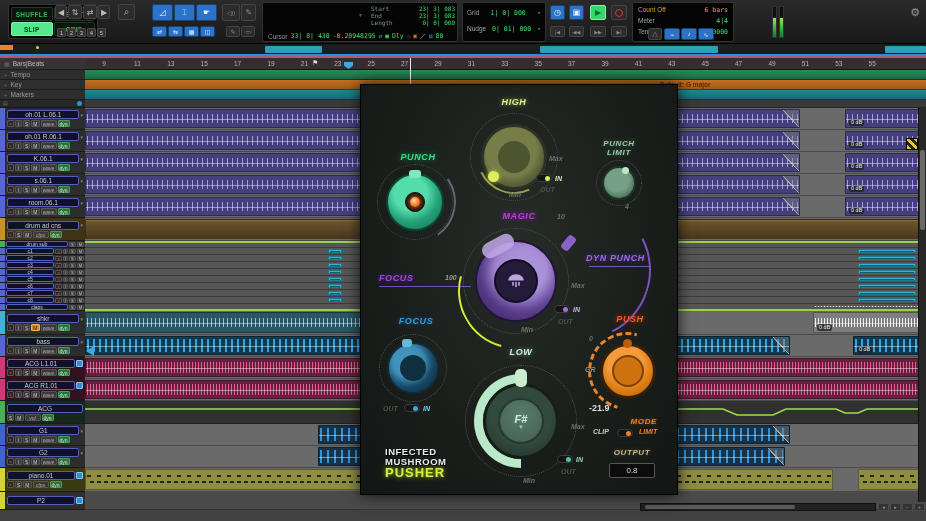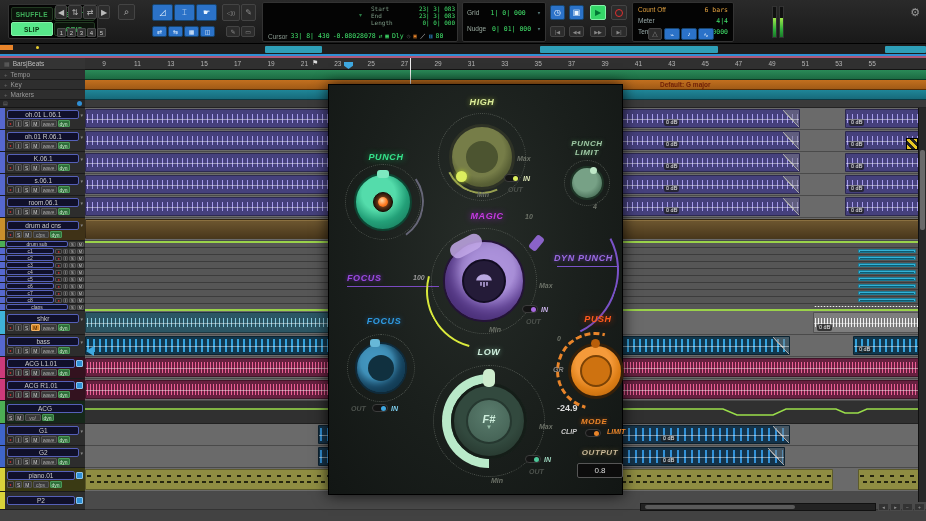--- a/index.html
+++ b/index.html
@@ -149,21 +149,21 @@
   #hsb i{position:absolute;left:4px;top:1px;width:150px;height:4px;background:#5a5a5a;border-radius:2px;display:block;}
   #hnav{position:absolute;left:878px;top:503px;display:flex;gap:1px;z-index:21;}
   #hnav span{width:11px;height:8px;background:#333;border:1px solid #4a4a4a;color:#999;font-size:5px;
     display:flex;align-items:center;justify-content:center;}
   #bottombar{position:absolute;left:0;top:510px;width:926px;height:11px;background:#1f1f1f;
     border-top:1px solid #000;z-index:30;display:flex;align-items:center;}
   #bottombar .gl{color:#777;font-size:6px;margin-left:5px;}
   #play-label{position:absolute;left:138px;color:#41e26b;font-weight:bold;font-size:7.5px;}
 
   
-  #plugin{position:absolute;left:328px;top:84px;width:295px;height:411px;z-index:50;
+  #plugin{position:absolute;left:360px;top:84px;width:318px;height:411px;z-index:50;
     background:radial-gradient(ellipse at 50% 38%,#262c28 0%,#1a1f1c 55%,#121614 100%);
     border:1px solid #000;box-shadow:0 0 14px rgba(0,0,0,.8);}
   #plugin .abs{position:absolute;}
   .plab{position:absolute;font-style:italic;font-weight:800;font-size:9px;letter-spacing:.6px;text-align:center;}
   .pmin{position:absolute;font-style:italic;font-weight:700;font-size:7px;color:#6d7268;}
   .knob{position:absolute;border-radius:50%;}
   .tickring{position:absolute;border-radius:50%;border:1px dotted #4e544e;}
   .arc{position:absolute;border-radius:50%;border:2px solid transparent;}
   .tglpill{position:relative;width:16px;height:8px;border-radius:4px;background:#141414;border:1px solid #3c3c3c;}
   .tglpill i{position:absolute;top:1px;width:5px;height:5px;border-radius:50%;display:block;}
@@ -237,21 +237,21 @@
             <span class="vl">23| 3| 083</span>
           </div>
         <div class="sel-row">
             <span class="lb">Length</span>
             <span class="vl">0| 0| 000</span>
           </div>
       </div>
       <div class="cursor-row">
         <span class="lb">Cursor</span>
         <span>33| 8| 430</span>
-        <span>-0.08028078</span>
+        <span>-0.20948295</span>
         <span class="mini-ic" style="color:#41e26b;">⇄</span>
         <span class="mini-ic" style="color:#41e26b;">▦</span>
         <span>Dly</span>
         <span class="mini-ic" style="color:#555;">◷</span>
         <span class="mini-ic" style="color:#e8842a;">▣</span>
         <span class="mini-ic" style="color:#ccc;">／</span>
         <span class="mini-ic" style="color:#2f8fd4;">▥</span>
         <span>80</span>
       </div>
     </div>
@@ -1062,28 +1062,33 @@
 
     <div class="plab" style="left:237px;top:229px;width:64px;color:#ff5a1e;text-shadow:0 0 6px #c03000;">PUSH</div>
     <div class="arc" style="left:227px;top:247px;width:78px;height:78px;border-width:3px;border-style:dashed;
          border-left-color:#e8842a;border-top-color:#e8842a;transform:rotate(-30deg);"></div>
     <div class="knob" style="left:239px;top:258px;width:56px;height:56px;border:3px solid #35200a;
          background:radial-gradient(circle at 45% 35%,#f59a3a 0 40%,#dd7e16 62%,#b05e0a);"></div>
     <div class="knob" style="left:251px;top:270px;width:32px;height:32px;background:#ce7210;border:2px solid #7a4206;"></div>
     <div class="nub" style="left:262px;top:254px;width:9px;height:9px;background:#b85e0a;border-radius:50%;"></div>
     <div class="pmin" style="left:228px;top:250px;">0</div>
     <div class="pmin" style="left:224px;top:281px;color:#8a8a8a;">GR</div>
-    <div class="abs" style="left:228px;top:318px;font-size:9px;font-weight:700;color:#dcdcdc;">-24.9</div>
-
-    <div class="plab" style="left:252px;top:332px;width:44px;text-align:left;color:#e8842a;text-shadow:0 0 4px #903f00;font-size:8px;">MODE</div>
+    <div class="abs" style="left:228px;top:318px;font-size:9px;font-weight:700;color:#dcdcdc;">-21.9</div>
+
+    <div class="plab" style="left:252px;top:332px;width:44px;text-align:right;color:#e8842a;text-shadow:0 0 4px #903f00;font-size:8px;">MODE</div>
     <div class="abs" style="left:232px;top:343px;font-style:italic;font-weight:700;font-size:7px;color:#c8c8c8;">CLIP</div>
     <div class="tglpill abs" style="left:256px;top:344px;">
         <i style="right:1px;background:#e8842a;"></i>
       </div>
     <div class="abs" style="left:278px;top:343px;font-style:italic;font-weight:700;font-size:7px;color:#e8842a;">LIMIT</div>
 
     <div class="plab" style="left:240px;top:363px;width:62px;color:#c9b998;text-shadow:0 0 4px #6a5a30;font-size:8px;">OUTPUT</div>
     <div id="out-box">
         <span>0.8</span>
       </div>
 
+    <div id="logo">
+      <div class="l1">INFECTED</div>
+      <div class="l2">MUSHROOM</div>
+      <div class="l3">PUSHER</div>
+    </div>
   </div>
 </div>
 
 </body></html>

